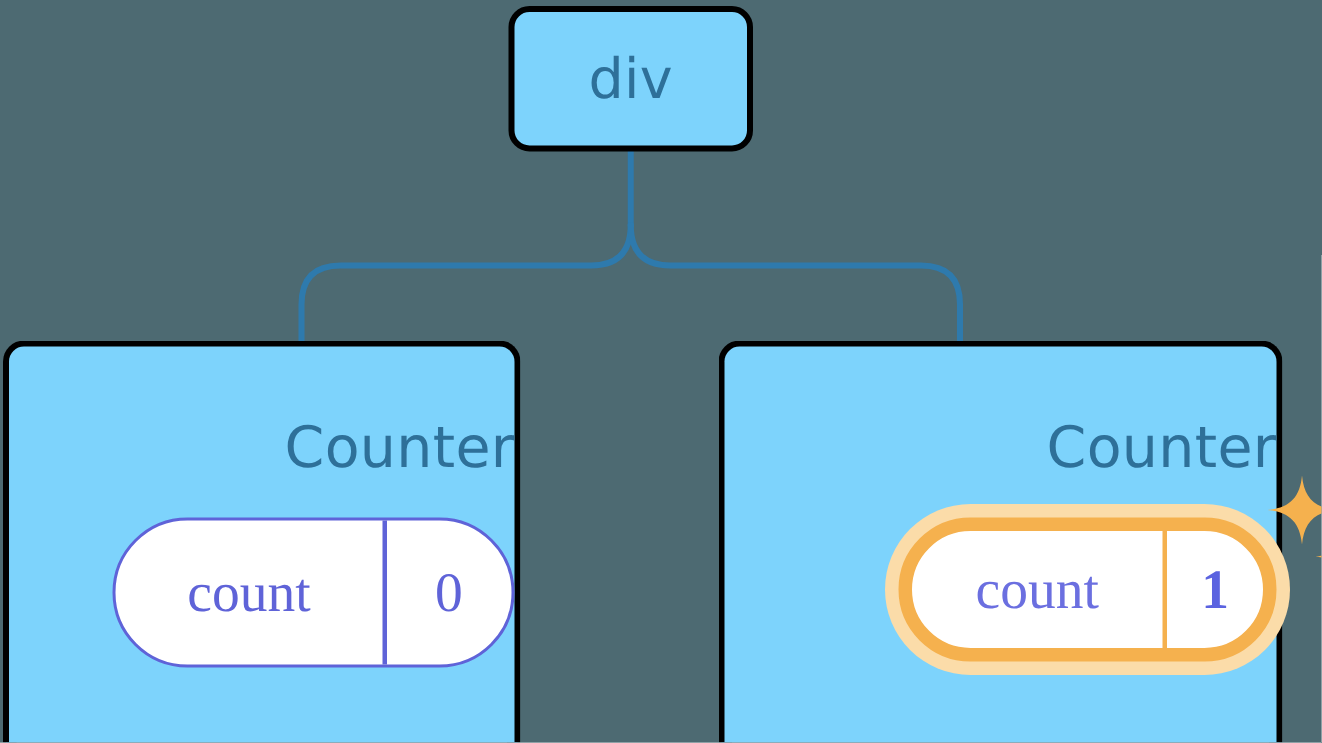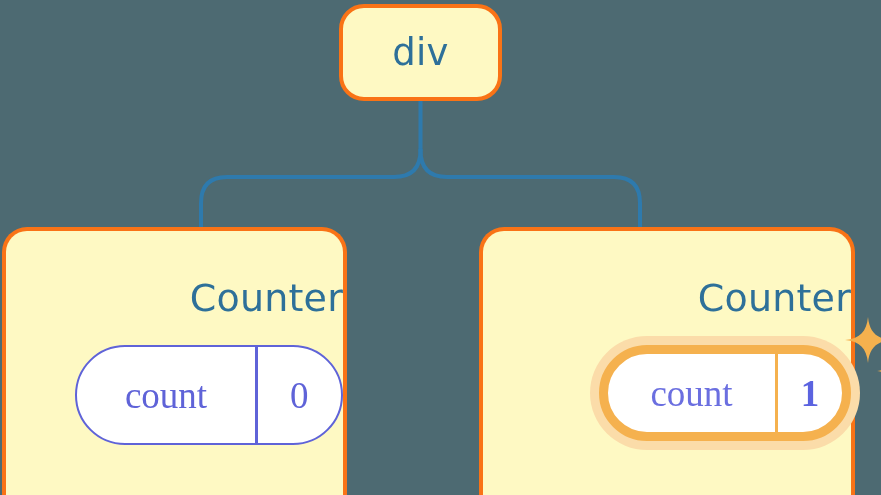--- a/index.html
+++ b/index.html
@@ -23,23 +23,23 @@
     position: absolute;
     left: 0;
     top: 0;
     width: 881px;
     height: 495px;
   }
 
   
   .node {
     position: absolute;
-    background: #fef9c3;
-    border: 4px solid #f97316;
-    border-radius: 25px;
+    background: #7dd3fc;
+    border: 4px solid #000000;
+    border-radius: 14px;
     box-sizing: border-box;
     z-index: 2;
   }
   .node-root {
     left: 339px;
     top: 4px;
     width: 163px;
     height: 97px;
     display: flex;
     align-items: center;

